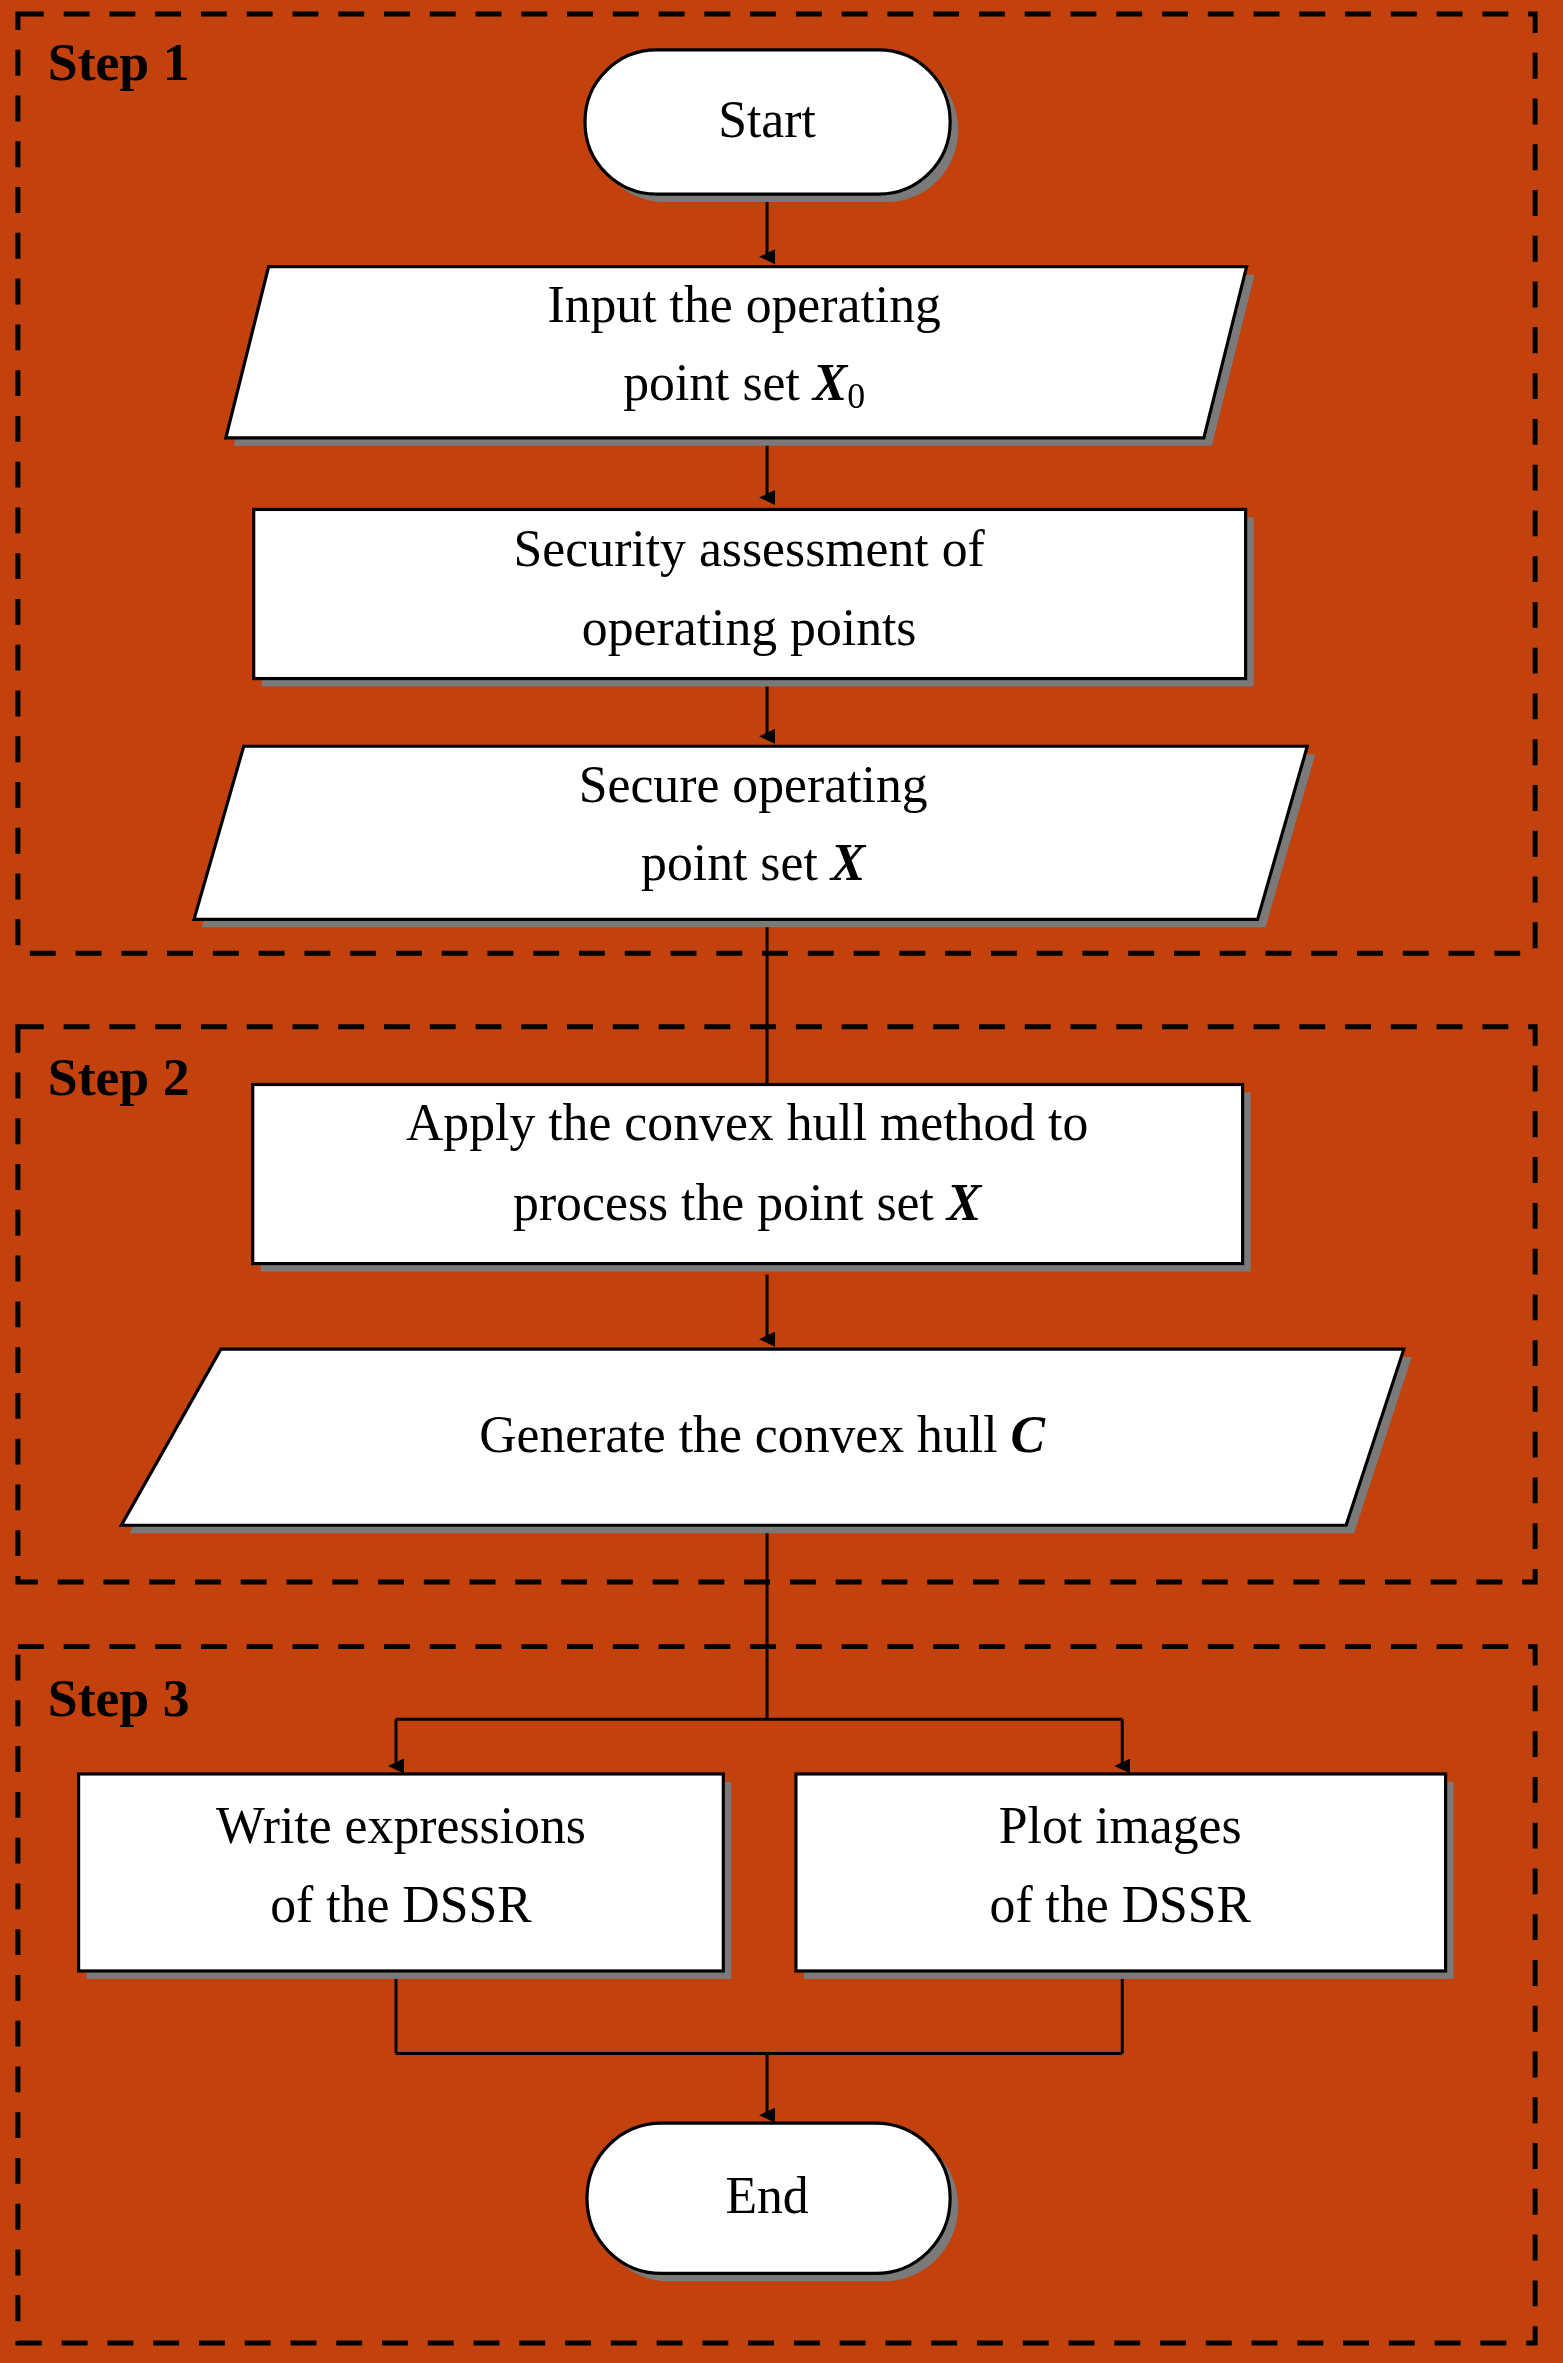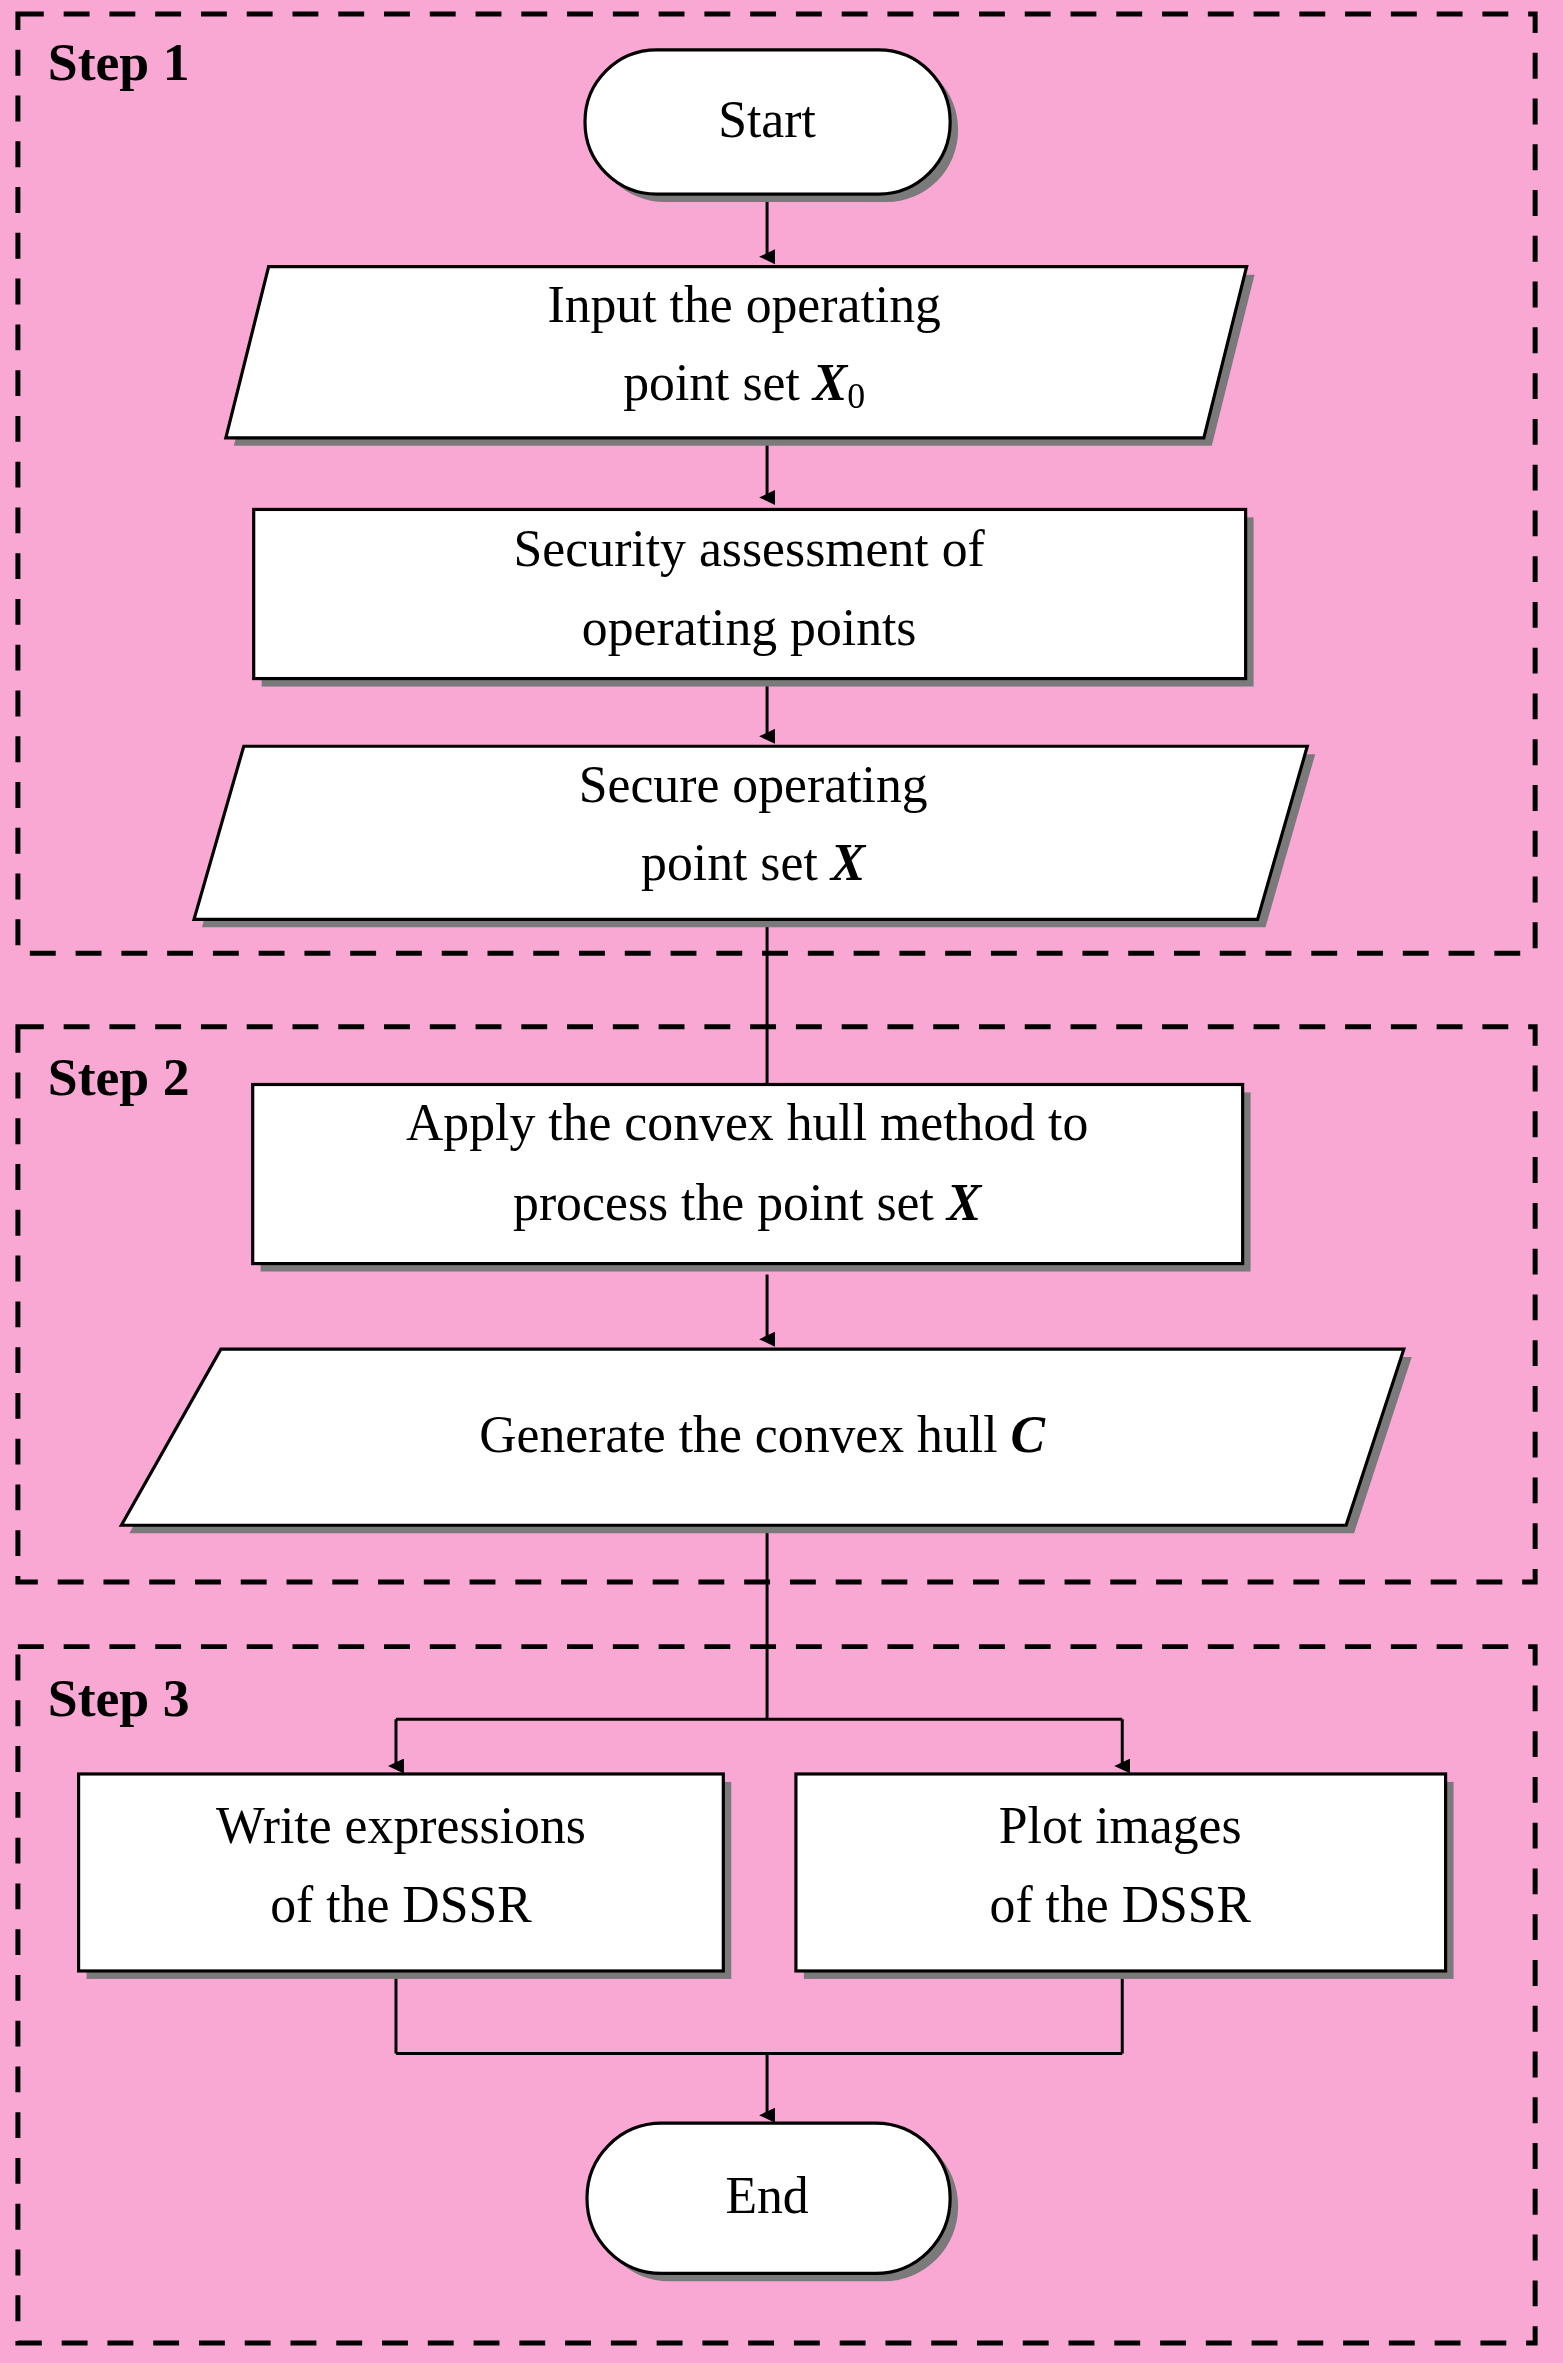--- a/index.html
+++ b/index.html
@@ -7,21 +7,21 @@
     padding: 0;
     background: #ffffff;
   }
   body {
     font-family: "Liberation Serif", "DejaVu Serif", serif;
   }
   #flowchart-root {
     position: relative;
     width: 1563px;
     height: 2363px;
-    background: #f9a8d4;
+    background: #c2410c;
     overflow: hidden;
   }
   svg.board {
     position: absolute;
     top: 0;
     left: 0;
     width: 1563px;
     height: 2363px;
     display: block;
   }

